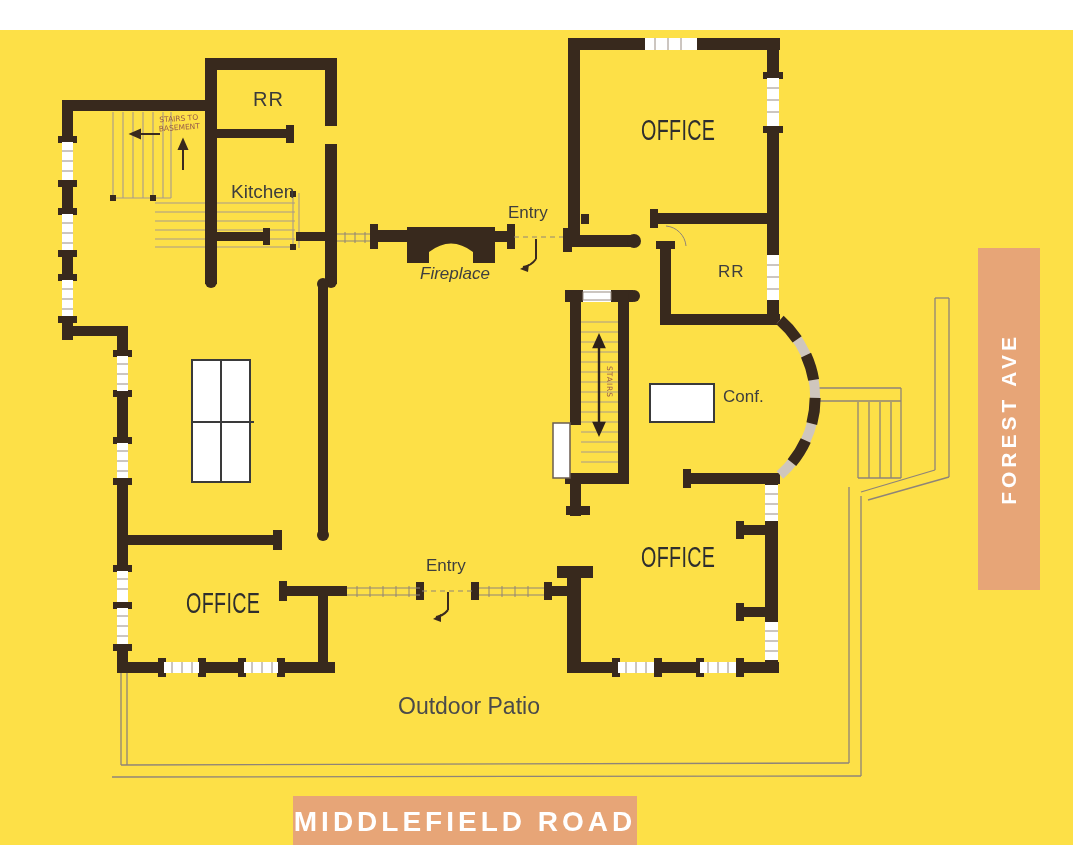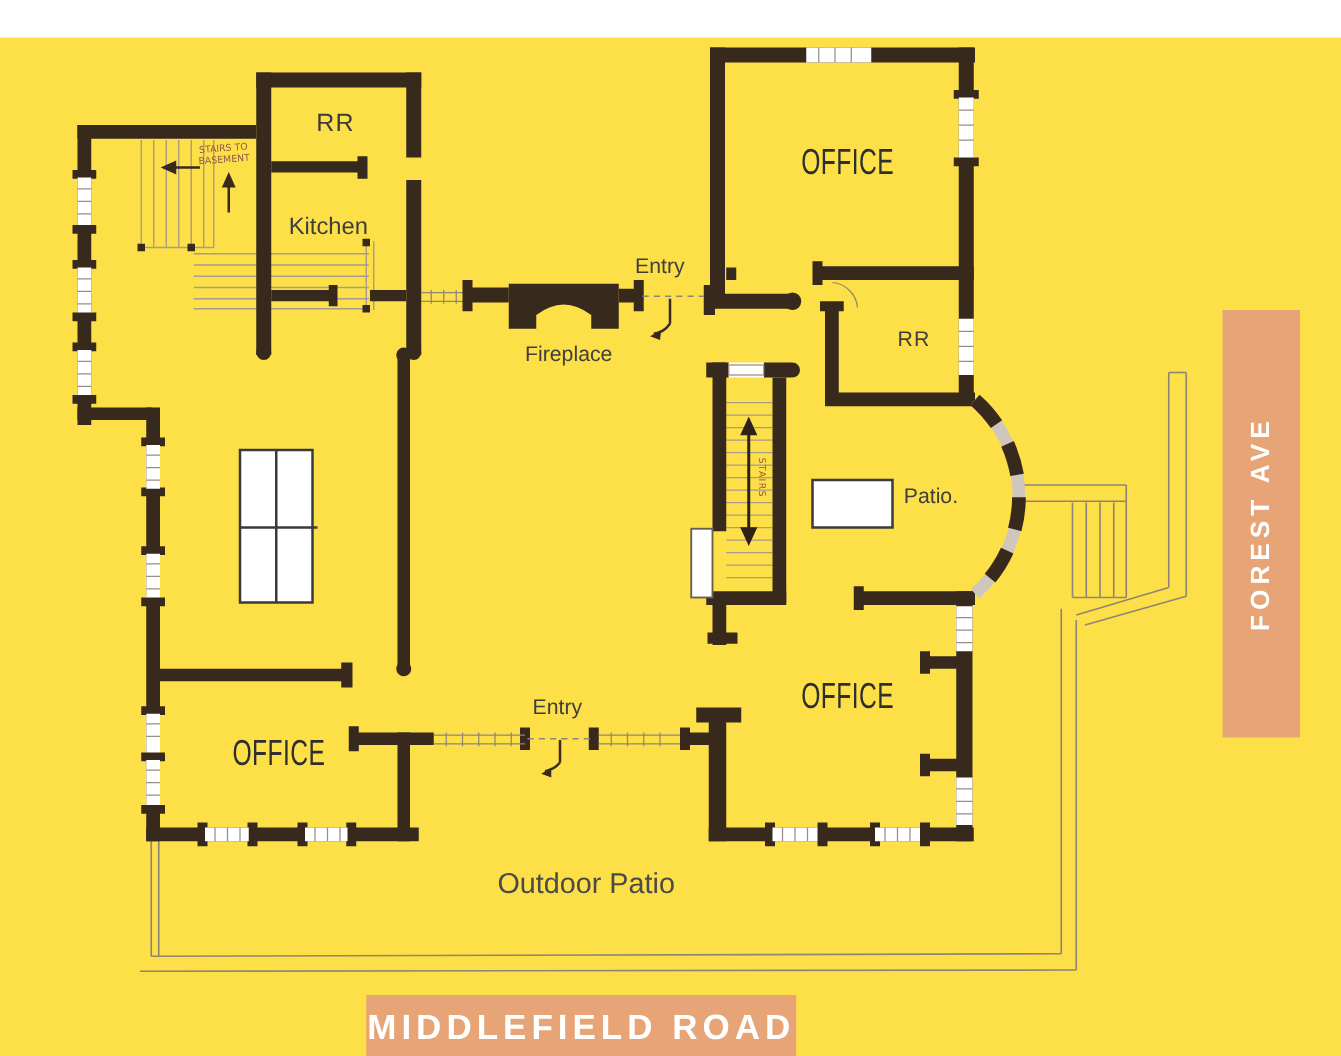--- a/index.html
+++ b/index.html
@@ -274,26 +274,26 @@
       <line x1="448" y1="562" x2="448" y2="580"></line>
       <path d="M448,580 Q443,586 436,587"></path>
     </g>
     <polygon points="433,589 441,584 441,592" fill="#3a2a1e"></polygon>
     <path d="M666,196 A22,22 0 0 1 686,216" stroke="#8f8478" stroke-width="1"></path>
   </g>
 </svg>
 
 <div class="labels">
   <div class="lbl room-caps" style="left:253px;top:58px;">RR</div>
-  <div class="lbl kitchen" style="left:231px;top:141px;text-align:right;">Kitchen</div>
+  <div class="lbl kitchen" style="left:231px;top:151px;text-align:right;">Kitchen</div>
   <div class="lbl office" style="left:641px;top:84px;">OFFICE</div>
   <div class="lbl room-small" style="left:508px;top:173px;">Entry</div>
-  <div class="lbl room-small" style="left:420px;top:244px;">Fireplace</div>
+  <div class="lbl room-small" style="left:420px;top:234px;font-style:italic;">Fireplace</div>
   <div class="lbl room-small" style="left:718px;top:232px;letter-spacing:1px;">RR</div>
-  <div class="lbl room-small" style="left:723px;top:357px;">Patio.</div>
+  <div class="lbl room-small" style="left:723px;top:357px;">Conf.</div>
   <div class="lbl office" style="left:641px;top:511px;">OFFICE</div>
   <div class="lbl office" style="left:186px;top:557px;">OFFICE</div>
   <div class="lbl room-small" style="left:426px;top:526px;">Entry</div>
   <div class="lbl patio" style="left:398px;top:663px;">Outdoor Patio</div>
   <div class="lbl hand hand-note" style="left:146px;top:84px;">STAIRS TO BASEMENT</div>
   <div class="lbl hand hand-vert" style="left:614px;top:336px;">STAIRS</div>
 </div>
 
 <div class="banner banner-right">
   <span class="vtxt">FOREST AVE</span>

